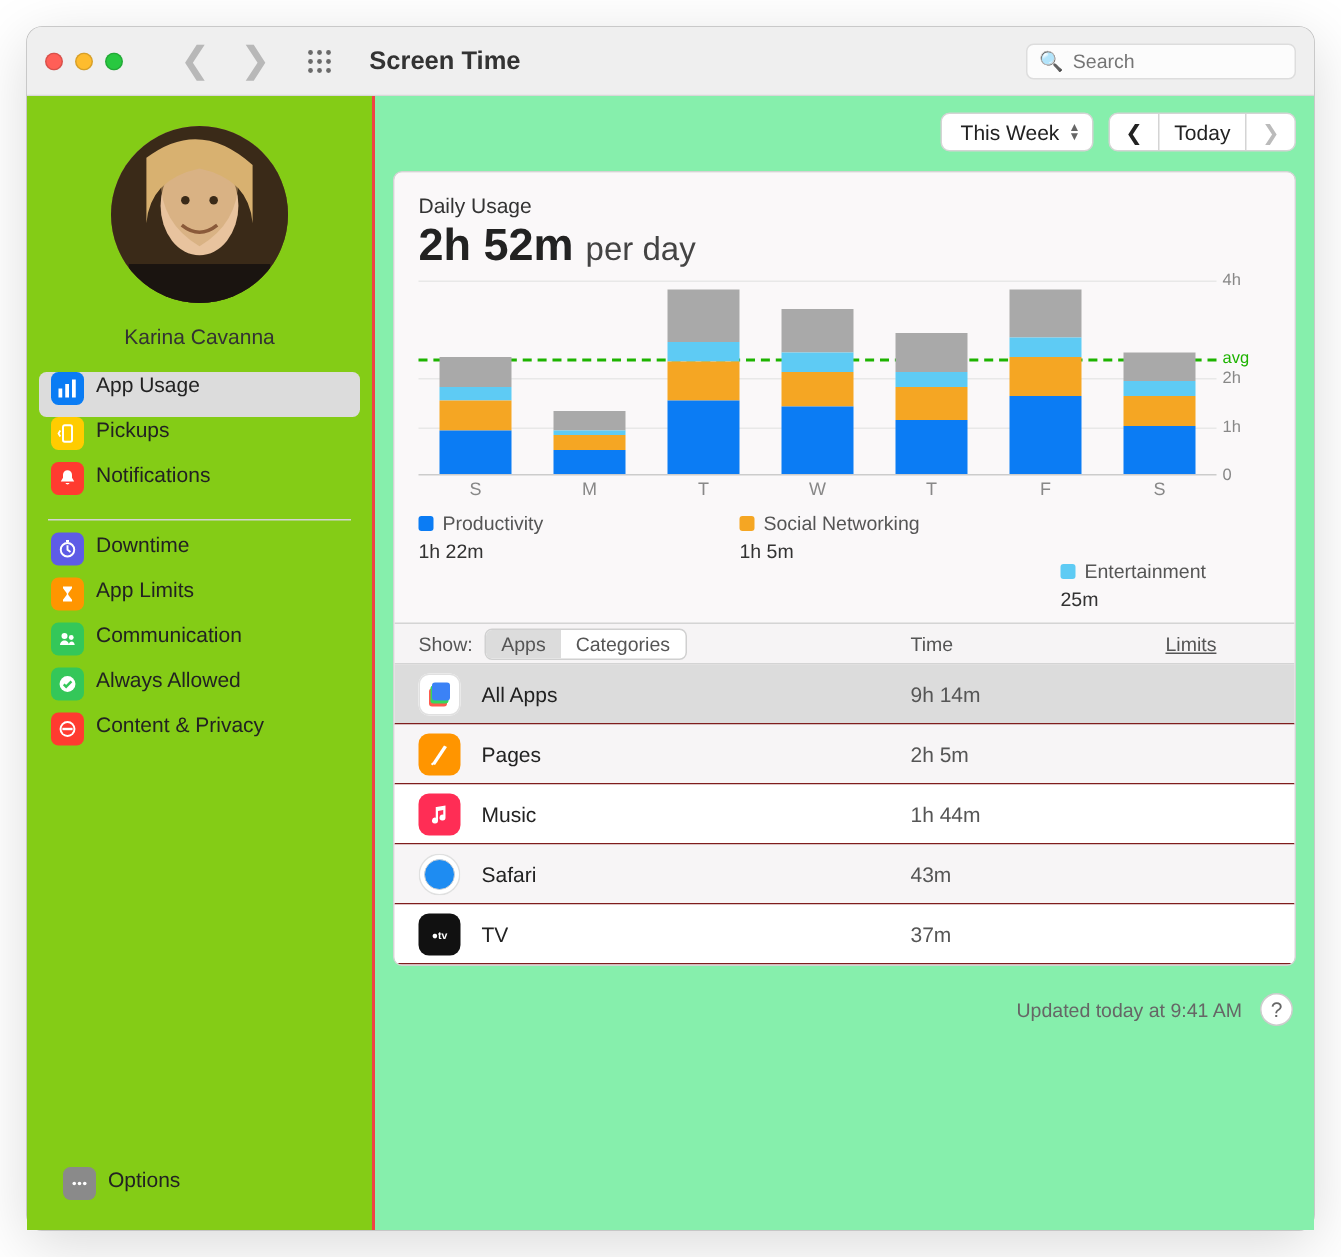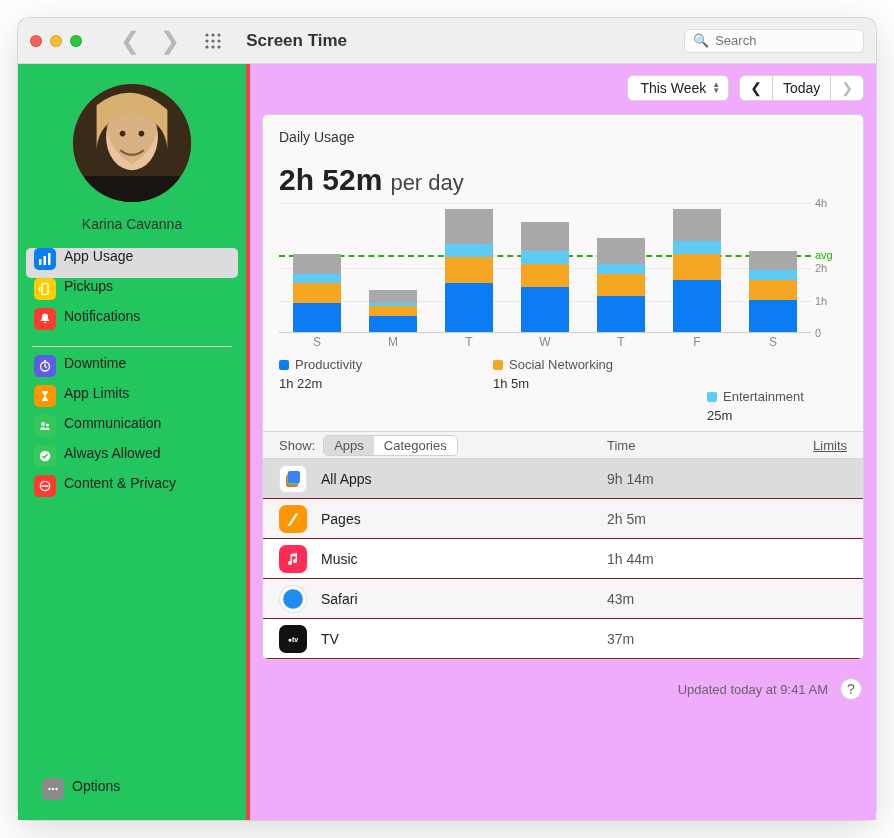--- a/index.html
+++ b/index.html
@@ -47,22 +47,22 @@
     color: #999;
   }
   .searchwrap input {
     border: none; background: transparent; outline: none;
     font-size: 13px; color: #444; flex:1; margin-left: 6px;
   }
   
   .body { flex:1; display:flex; }
   .sidebar {
     width: 232px;
-    background: #22c55e;
-    border-right: 4px solid #ef4444;
+    background: #84cc16;
+    border-right: 2px solid #ef4444;
     display: flex; flex-direction: column;
     padding-top: 8px;
   }
   .profile { display:flex; flex-direction:column; align-items:center; padding: 12px 0 16px; }
   .avatar {
     width: 118px; height: 118px; border-radius: 50%;
     background: radial-gradient(circle at 40% 30%, #e7c9a0 0%, #c8a06a 30%, #6a4a2a 70%, #2b1a0c 100%);
     box-shadow: inset 0 0 0 1px rgba(0,0,0,0.1);
     overflow:hidden;
   }
@@ -79,21 +79,21 @@
     width: 22px; height: 22px; border-radius: 5px; margin-right: 8px;
     display:flex; align-items:center; justify-content:center;
     flex-shrink:0;
   }
   .sbdiv { height:1px; background:#d3d3d3; margin: 8px 14px; }
   .sbfooter { margin-top:auto; padding: 0 8px 12px; }
   .sbfooter .sbitem .icon { background:#8a8a8a; color:#fff; }
 
   
   .main {
-    flex:1; background:#f0abfc; display:flex; flex-direction:column;
+    flex:1; background:#86efac; display:flex; flex-direction:column;
   }
   .toprow {
     height: 48px; display:flex; align-items:center; justify-content:flex-end;
     padding: 0 12px; gap: 2px;
   }
   .popup {
     display:flex; align-items:center; gap:6px;
     padding: 0 8px 0 12px; height:26px; border:1px solid #d4d4d4; border-radius:6px;
     background:#fff; font-size:14px;
   }
@@ -108,21 +108,21 @@
   .chevupdown { display:flex; flex-direction:column; line-height:6px; font-size:8px; color:#666;}
 
   .panel {
     margin: 2px 12px 0 12px;
     border:1px solid #d4d4d4; border-radius:6px;
     background:#faf8f9;
     overflow:hidden;
   }
   .chartsection { padding: 14px 16px 8px; background:#faf8f9; }
   .dhead { font-size:14px; color:#333; }
-  .bignum { font-size:30px; font-weight:700; display:flex; align-items:baseline; gap:8px; margin-top:18px; }
+  .bignum { font-size:30px; font-weight:700; display:flex; align-items:baseline; gap:8px; margin-top:2px; }
   .bignum .sub { font-size:22px; font-weight:400; color:#444; }
 
   .chartwrap { position:relative; margin-top:6px; }
   .chartarea {
     height: 130px; position:relative;
     margin-right: 36px;
     border-bottom:1px solid #ccc;
   }
   .ytick { position:absolute; right:-36px; font-size:11px; color:#888; transform:translateY(-50%); text-align:left; width:32px;}
   .avglbl { position:absolute; right:-36px; font-size:11px; color:#1db300; transform:translateY(-50%); width:32px;}
@@ -154,21 +154,21 @@
     background:#f6f4f5;
   }
   .viewtoggle {
     display:flex; border:1px solid #d0d0d0; border-radius:5px; overflow:hidden; margin-left:8px; background:#fff;
   }
   .viewtoggle .opt { padding:2px 10px; font-size:13px; }
   .viewtoggle .opt.sel { background:#dcdcdc; }
   .listcol-show { width: 196px; display:flex; align-items:center;}
   .listcol-name { flex:1; }
   .listcol-time { width: 170px; }
-  .listcol-lim { width: 70px; text-align:right;text-decoration:underline; }
+  .listcol-lim { width: 70px; text-align:left;text-decoration:underline; }
 
   .rows { }
   .row {
     display:flex; align-items:center;
     height:40px; padding: 0 16px;
     border-bottom: 1px solid #7f1d1d;
     font-size:14px;
   }
   .row:nth-child(even){ background:#f7f5f6; }
   .row:nth-child(odd){ background:#fff; }

